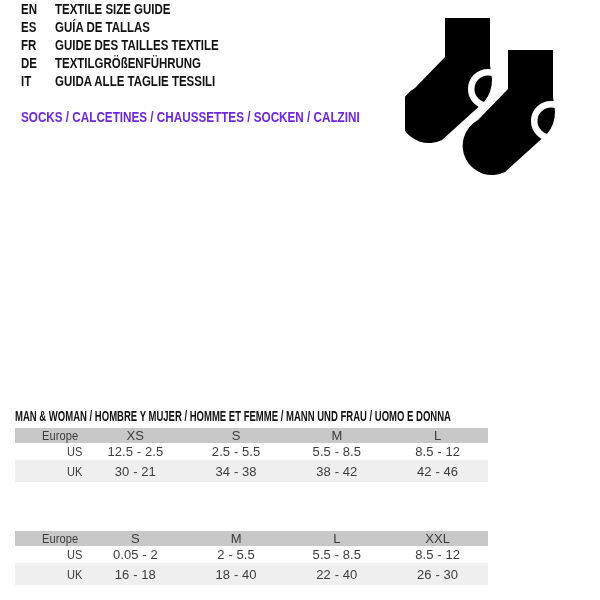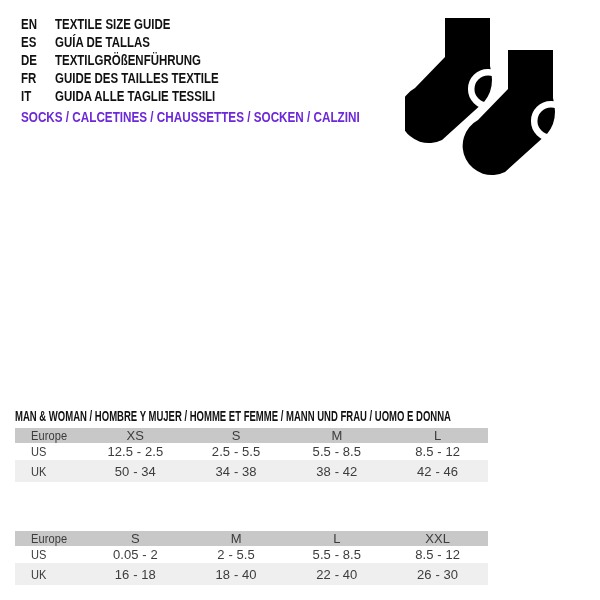--- a/index.html
+++ b/index.html
@@ -8,21 +8,21 @@
     font-family:"Liberation Sans", sans-serif; overflow:hidden; color:#111;
   }
   
   .cx { display:inline-block; transform-origin:0 50%; white-space:nowrap; }
   .s82 { transform:scaleX(0.82); }
   .s78 { transform:scaleX(0.78); }
   .s68 { transform:scaleX(0.68); }
   .s85 { transform:scaleX(0.85); }
 
   
-  .lang-block { position:absolute; top:15px; left:21px; }
+  .lang-block { position:absolute; top:0; left:21px; }
   .lang-row { display:flex; height:18px; line-height:18px; font-size:14px; font-weight:bold; color:#111; }
   .lang-code { width:34px; flex:none; }
 
   
   .category-line {
     position:absolute; top:109px; left:21px;
     font-size:15px; font-weight:bold; line-height:15px; color:#6d28d9;
   }
 
   
@@ -38,21 +38,21 @@
   table.size-table {
     position:absolute; left:15px; width:473px;
     border-collapse:collapse; table-layout:fixed;
     font-size:13px; color:#3c3c3c;
   }
   table.size-table col.col-region { width:70px; }
   table.size-table th, table.size-table td {
     padding:0; margin:0; font-weight:normal; text-align:center;
     vertical-align:middle; line-height:1; overflow:hidden; white-space:nowrap;
   }
-  table.size-table .region { text-align:left; padding-left:16px; }
+  table.size-table .region { text-align:right; padding-left:16px; }
   table.size-table thead tr { background:#c8c8c8; height:15px; }
   table.size-table tr.row-us { background:#ffffff; height:17px;margin-left:40px; }
   table.size-table tr.row-uk { background:#efefef; height:22px; }
   table.size-table td span, table.size-table th span { letter-spacing:0.1px; }
   #table-adults { top:428px; }
   #table-children { top:531px; }
   #title-adults { top:409px; }
   #title-children { top:514px; }
 </style>
 </head>
@@ -63,26 +63,26 @@
   <div class="lang-block">
     <div class="lang-row">
       <span class="lang-code"><span class="cx s82">EN</span></span>
       <span class="lang-label"><span class="cx s82">TEXTILE SIZE GUIDE</span></span>
     </div>
     <div class="lang-row">
       <span class="lang-code"><span class="cx s82">ES</span></span>
       <span class="lang-label"><span class="cx s82">GUÍA DE TALLAS</span></span>
     </div>
     <div class="lang-row">
+      <span class="lang-code"><span class="cx s82">FR</span></span>
+      <span class="lang-label"><span class="cx s82">GUIDE DES TAILLES TEXTILE</span></span>
+    </div>
+    <div class="lang-row">
       <span class="lang-code"><span class="cx s82">DE</span></span>
       <span class="lang-label"><span class="cx s82">TEXTILGRÖßENFÜHRUNG</span></span>
-    </div>
-    <div class="lang-row">
-      <span class="lang-code"><span class="cx s82">FR</span></span>
-      <span class="lang-label"><span class="cx s82">GUIDE DES TAILLES TEXTILE</span></span>
     </div>
     <div class="lang-row">
       <span class="lang-code"><span class="cx s82">IT</span></span>
       <span class="lang-label"><span class="cx s82">GUIDA ALLE TAGLIE TESSILI</span></span>
     </div>
   </div>
 
   <div class="category-line">
     <span class="cx s78">SOCKS / CALCETINES / CHAUSSETTES / SOCKEN / CALZINI</span>
   </div>
@@ -122,21 +122,21 @@
     <tbody>
       <tr class="row-us">
         <td class="region"><span class="cx s85">US</span></td>
         <td><span>12.5 - 2.5</span></td>
         <td><span>2.5 - 5.5</span></td>
         <td><span>5.5 - 8.5</span></td>
         <td><span>8.5 - 12</span></td>
       </tr>
       <tr class="row-uk">
         <td class="region"><span class="cx s85">UK</span></td>
-        <td><span>50 - 34</span></td>
+        <td><span>30 - 21</span></td>
         <td><span>34 - 38</span></td>
         <td><span>38 - 42</span></td>
         <td><span>42 - 46</span></td>
       </tr>
     </tbody>
   </table>
 
 
   <table class="size-table" id="table-children">
     <colgroup>

